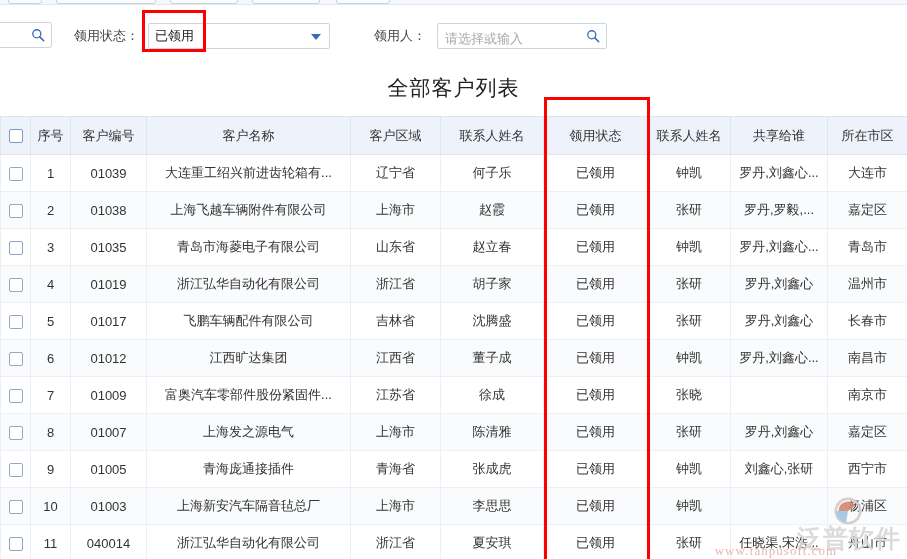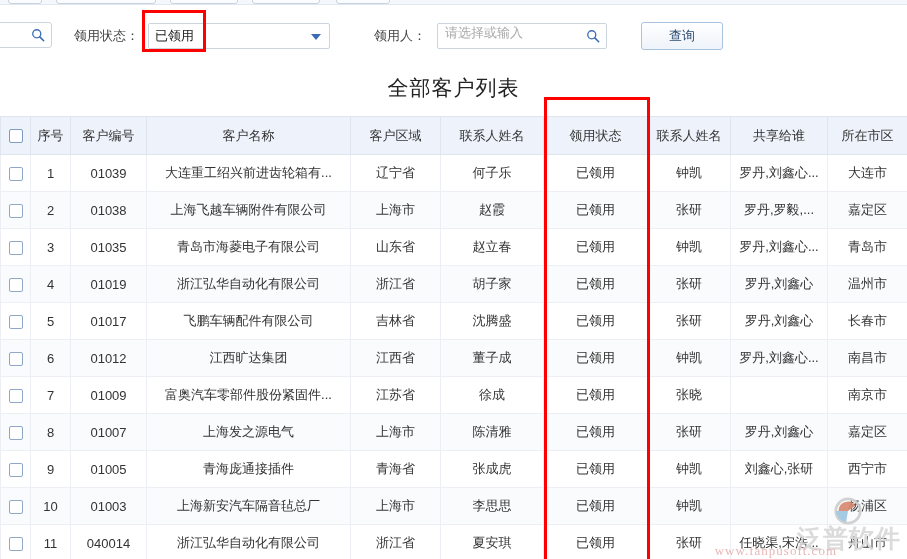--- a/index.html
+++ b/index.html
@@ -97,21 +97,21 @@
     border-top: 6px solid #3a6cb5;
   }
   .input-wrap {
     position: relative;
     width: 170px; height: 26px;
     border: 1px solid #ccd4de;
     border-radius: 2px;
     background: #fff;
     box-sizing: border-box;
     display: flex;
-    align-items: flex-start;
+    align-items: flex-end;
     padding: 0 24px 0 7px;
   }
   .input-ph {
     font-size: 13px;
     color: #a9a9a9;
     white-space: nowrap;
   }
   .input-wrap .mag {
     position: absolute;
     right: 6px; top: 50%;
@@ -294,21 +294,20 @@
   <div class="input-wrap" style="position:absolute;left:437px;top:18px;">
     <span class="input-ph">请选择或输入</span>
     <span class="mag">
       <svg width="14" height="14" viewBox="0 0 16 16">
         <circle cx="6.6" cy="6.6" r="4.6" fill="none" stroke="#3a6cb5" stroke-width="1.5"></circle>
         <line x1="10.1" y1="10.1" x2="14.5" y2="14.5" stroke="#3a6cb5" stroke-width="1.8" stroke-linecap="round"></line>
       </svg>
     </span>
   </div>
 
-  <div class="btn-query" style="position:absolute;left:641px;top:17px;">查询</div>
 </div>
 
 <div class="redbox" style="left:142px; top:10px; width:64px; height:42px;"></div>
 
 <div class="page-title">全部客户列表</div>
 
 <div class="tbl-wrap">
   <table class="grid">
     <thead>
       <tr>

